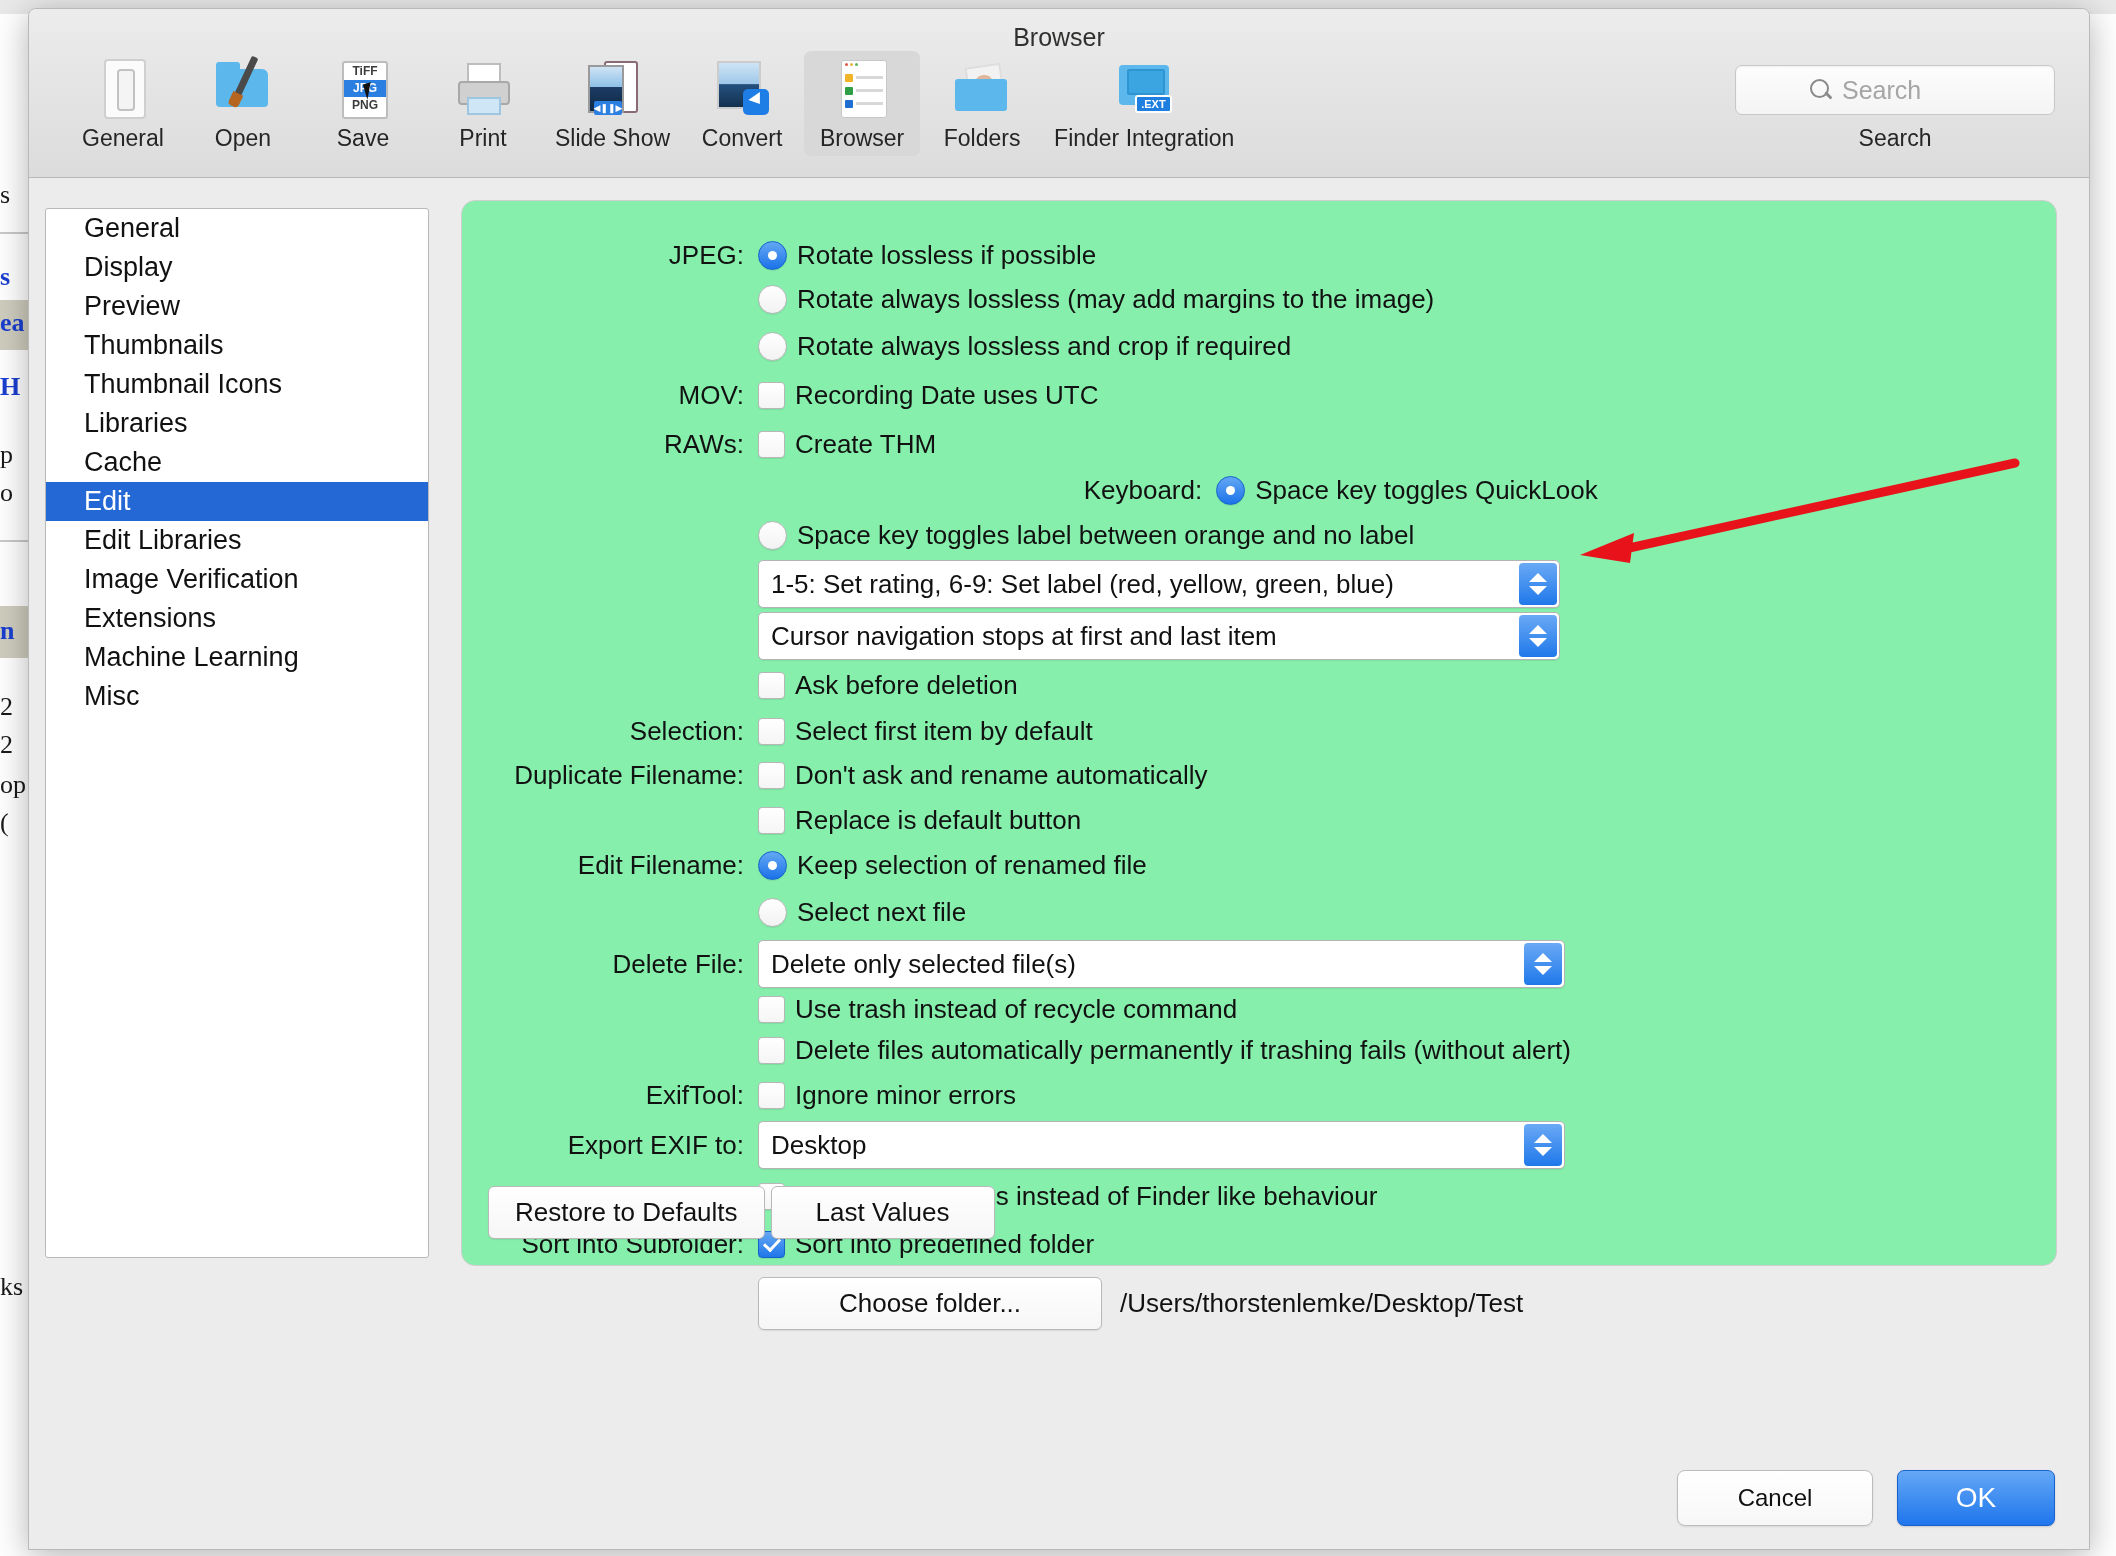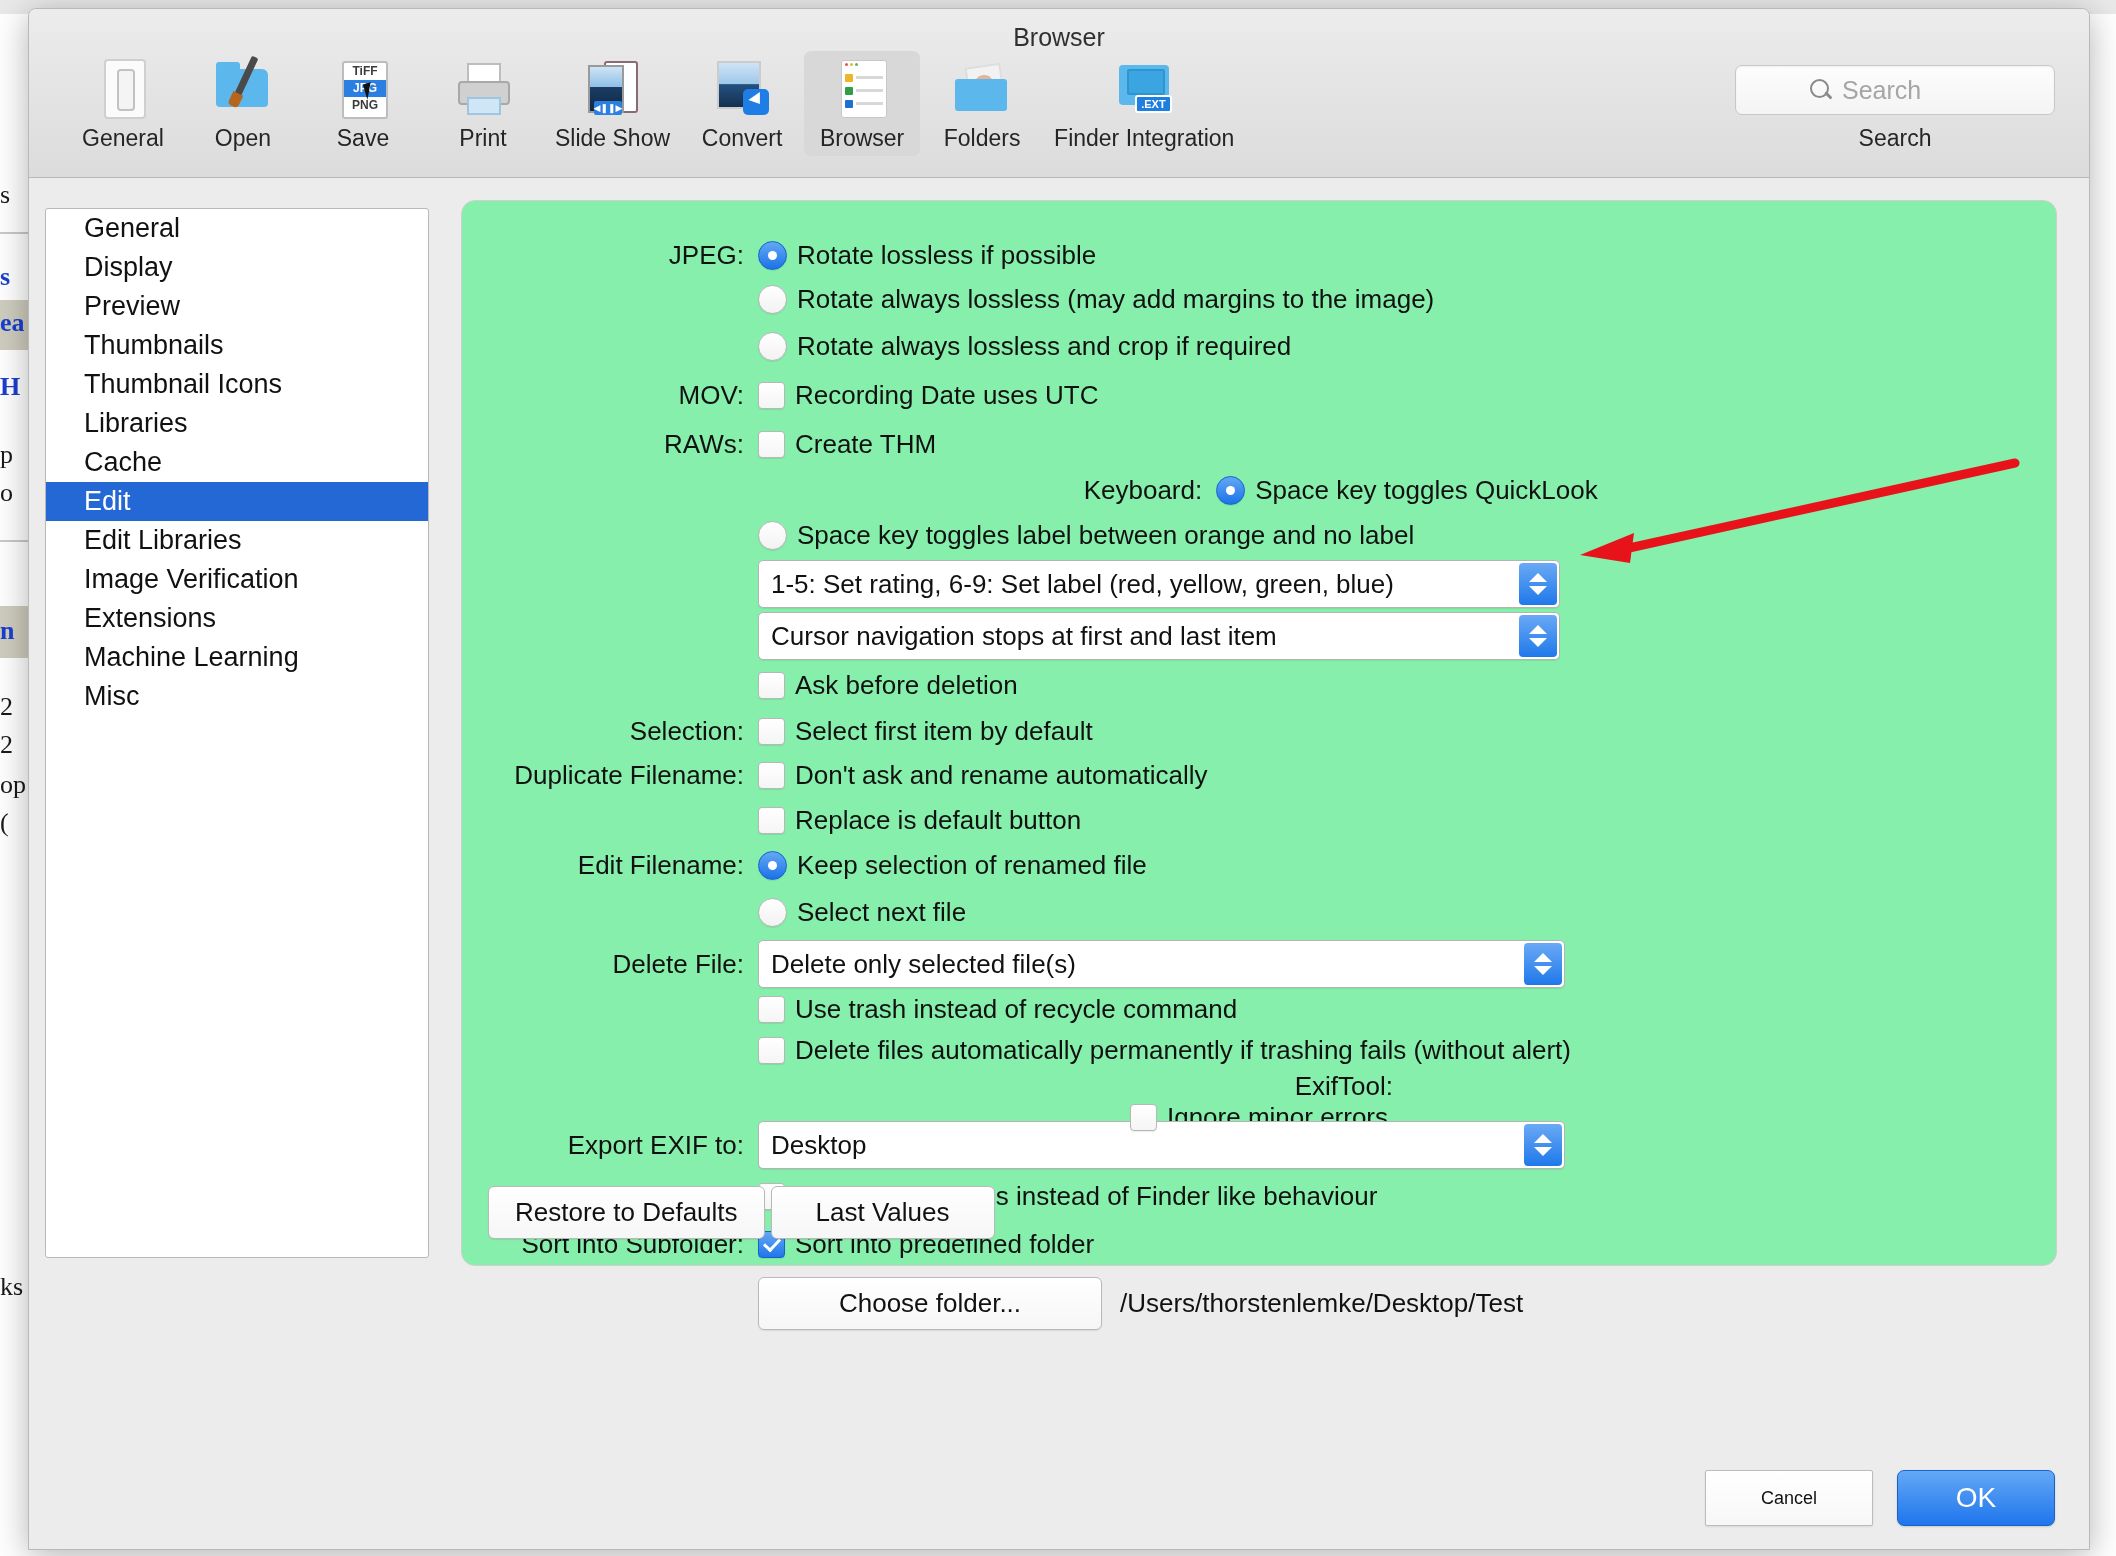--- a/index.html
+++ b/index.html
@@ -161,22 +161,22 @@
     background:linear-gradient(180deg,#ffffff,#f6f6f6);
     border:1px solid #b9b9b9;border-radius:6px;
     font-size:26px;color:#111;padding:10px 26px;cursor:default;
     box-shadow:0 1px 1px rgba(0,0,0,.08);white-space:nowrap;
   }
 
   #bottom-buttons{position:absolute;left:26px;bottom:26px;display:flex;gap:6px;}
   #dialog-buttons{position:absolute;right:34px;bottom:24px;display:flex;gap:24px;}
   #cancel-button{
     background:linear-gradient(180deg,#ffffff,#f7f7f7);
-    border:1px solid #bcbcbc;border-radius:2px;font-size:18px;color:#111;
-    width:168px;height:56px;cursor:default;box-shadow:0 1px 2px rgba(0,0,0,.09);
+    border:1px solid #bcbcbc;border-radius:8px;font-size:24px;color:#111;
+    width:196px;height:56px;cursor:default;box-shadow:0 1px 2px rgba(0,0,0,.09);
   }
   #ok-button{
     background:linear-gradient(180deg,#64a8f6,#1f75ec);
     border:1px solid #1a63cf;border-radius:7px;font-size:28px;color:#fff;
     width:158px;height:56px;cursor:default;box-shadow:0 1px 2px rgba(0,0,0,.15);
   }
 
   #red-arrow{position:absolute;left:1560px;top:455px;width:470px;height:110px;pointer-events:none;}
   .path-text{font-size:26px;color:#111;margin-left:18px;white-space:nowrap;}
 </style>
@@ -484,21 +484,21 @@
           </div>
         </div>
         <div class="row" style="height:42px;">
           <div class="lbl"></div>
           <div class="ctrl">
             <span class="check"></span>
             <span class="opt-text">Delete files automatically permanently if trashing fails (without alert)</span>
           </div>
         </div>
 
-        <div class="row" style="height:48px;flex-direction:column;">
+        <div class="row" style="height:48px;">
           <div class="lbl">ExifTool:</div>
           <div class="ctrl">
             <span class="check"></span>
             <span class="opt-text">Ignore minor errors</span>
           </div>
         </div>
 
         <div class="row" style="height:52px;">
           <div class="lbl">Export EXIF to:</div>
           <div class="popup" style="width:805px;">

